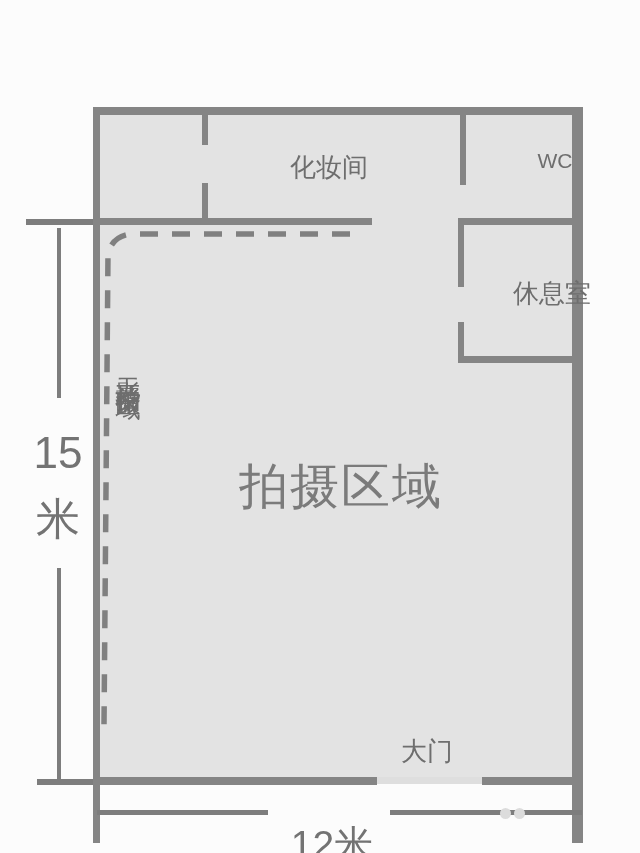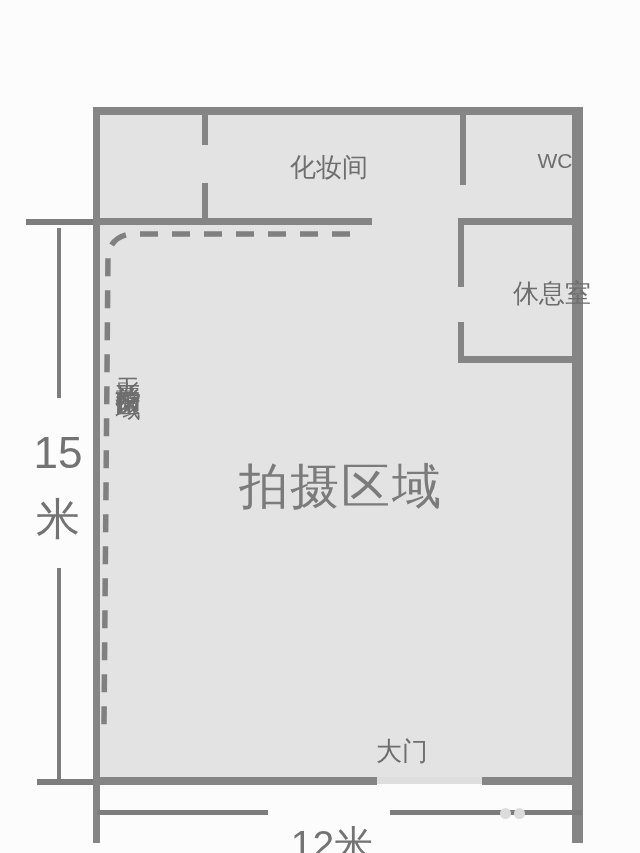--- a/index.html
+++ b/index.html
@@ -90,18 +90,18 @@
 
   <div class="dim" style="left:97px;top:810px;width:171px;height:5px;"></div>
   <div class="dim" style="left:390px;top:810px;width:192px;height:5px;"></div>
   <div class="dim-label dim-bottom-label" style="left:280px;top:796px;width:104px;margin-top:22px;">12米</div>
 
   <div class="room-label lbl-26" style="left:279px;top:150px;width:100px;">化妆间</div>
   <div class="room-label" style="left:525px;top:149px;width:60px;font-size:21px;">WC</div>
   <div class="room-label lbl-26" style="left:512px;top:276px;width:80px;">休息室</div>
   <div class="room-label lbl-vertical" style="left:114px;top:263px;height:210px;">无影墙拍摄区域</div>
   <div class="room-label lbl-shooting" style="left:231px;top:454px;width:220px;">拍摄区域</div>
-  <div class="room-label lbl-26" style="left:372px;top:734px;width:60px;">大门</div>
+  <div class="room-label lbl-26" style="left:397px;top:734px;width:60px;">大门</div>
 
   <div class="wm-dot" style="left:500px;top:808px;"></div>
   <div class="wm-dot" style="left:514px;top:808px;"></div>
 
 </div>
 
 </body></html>

